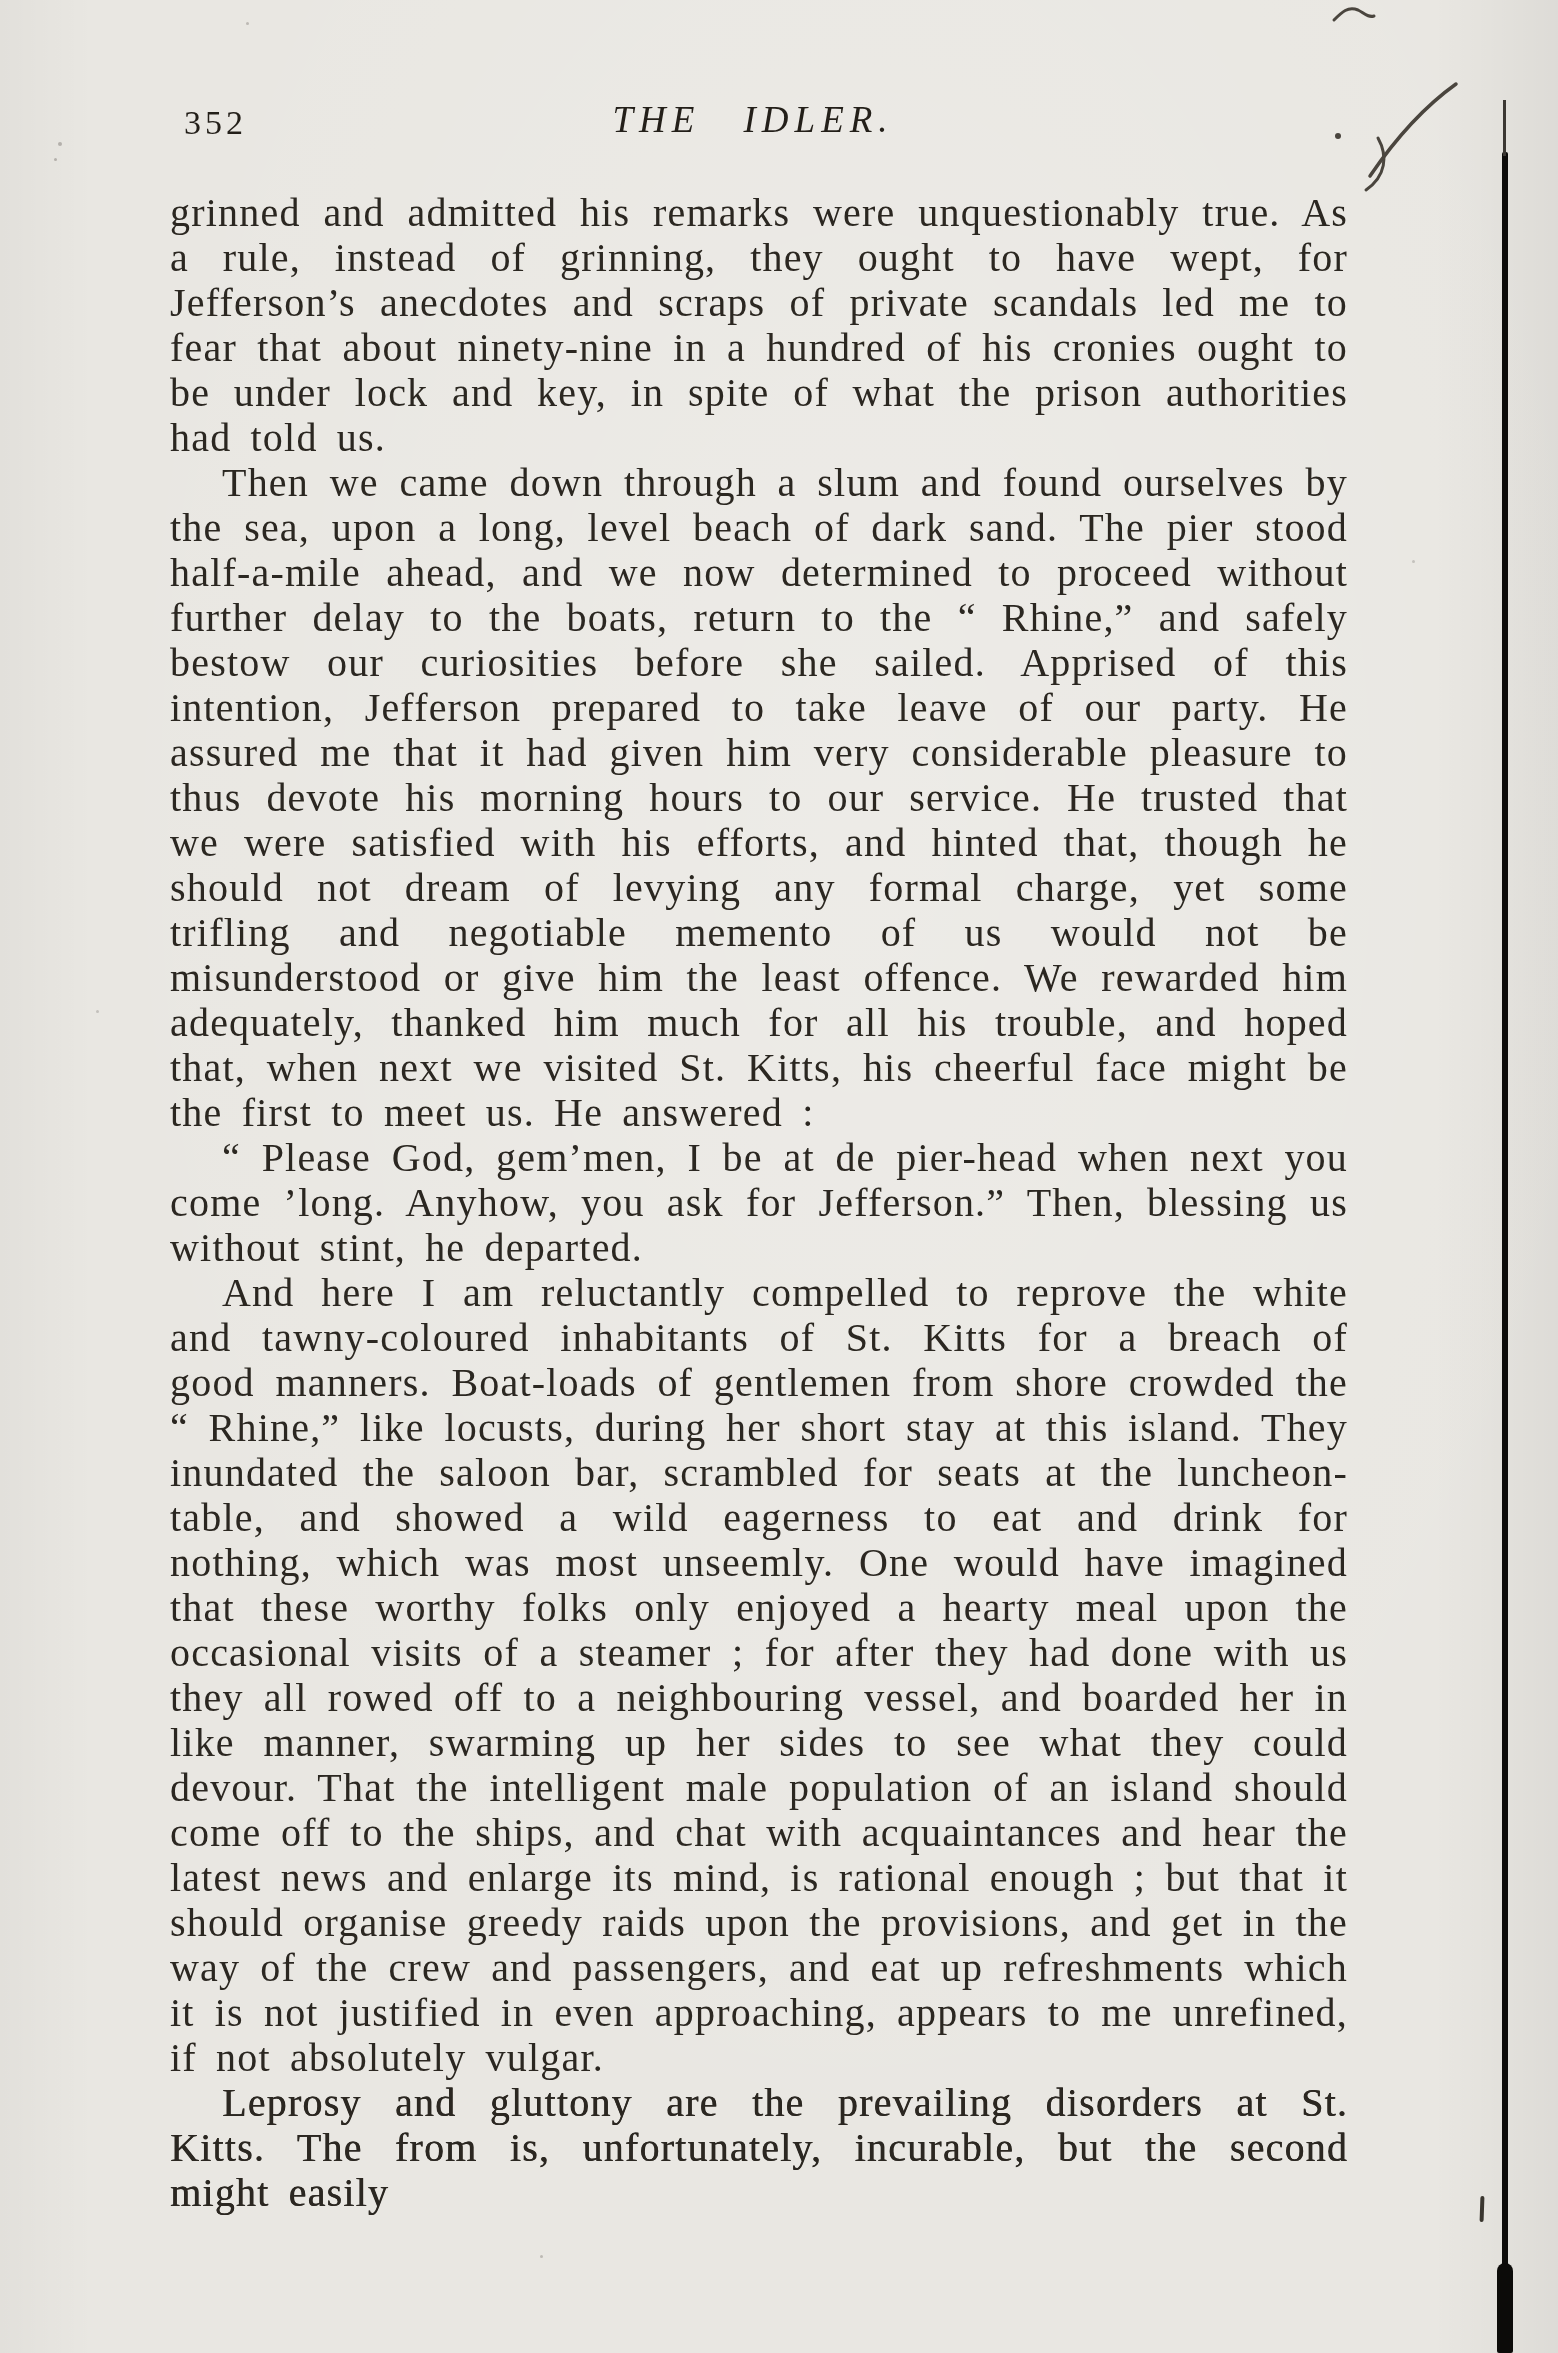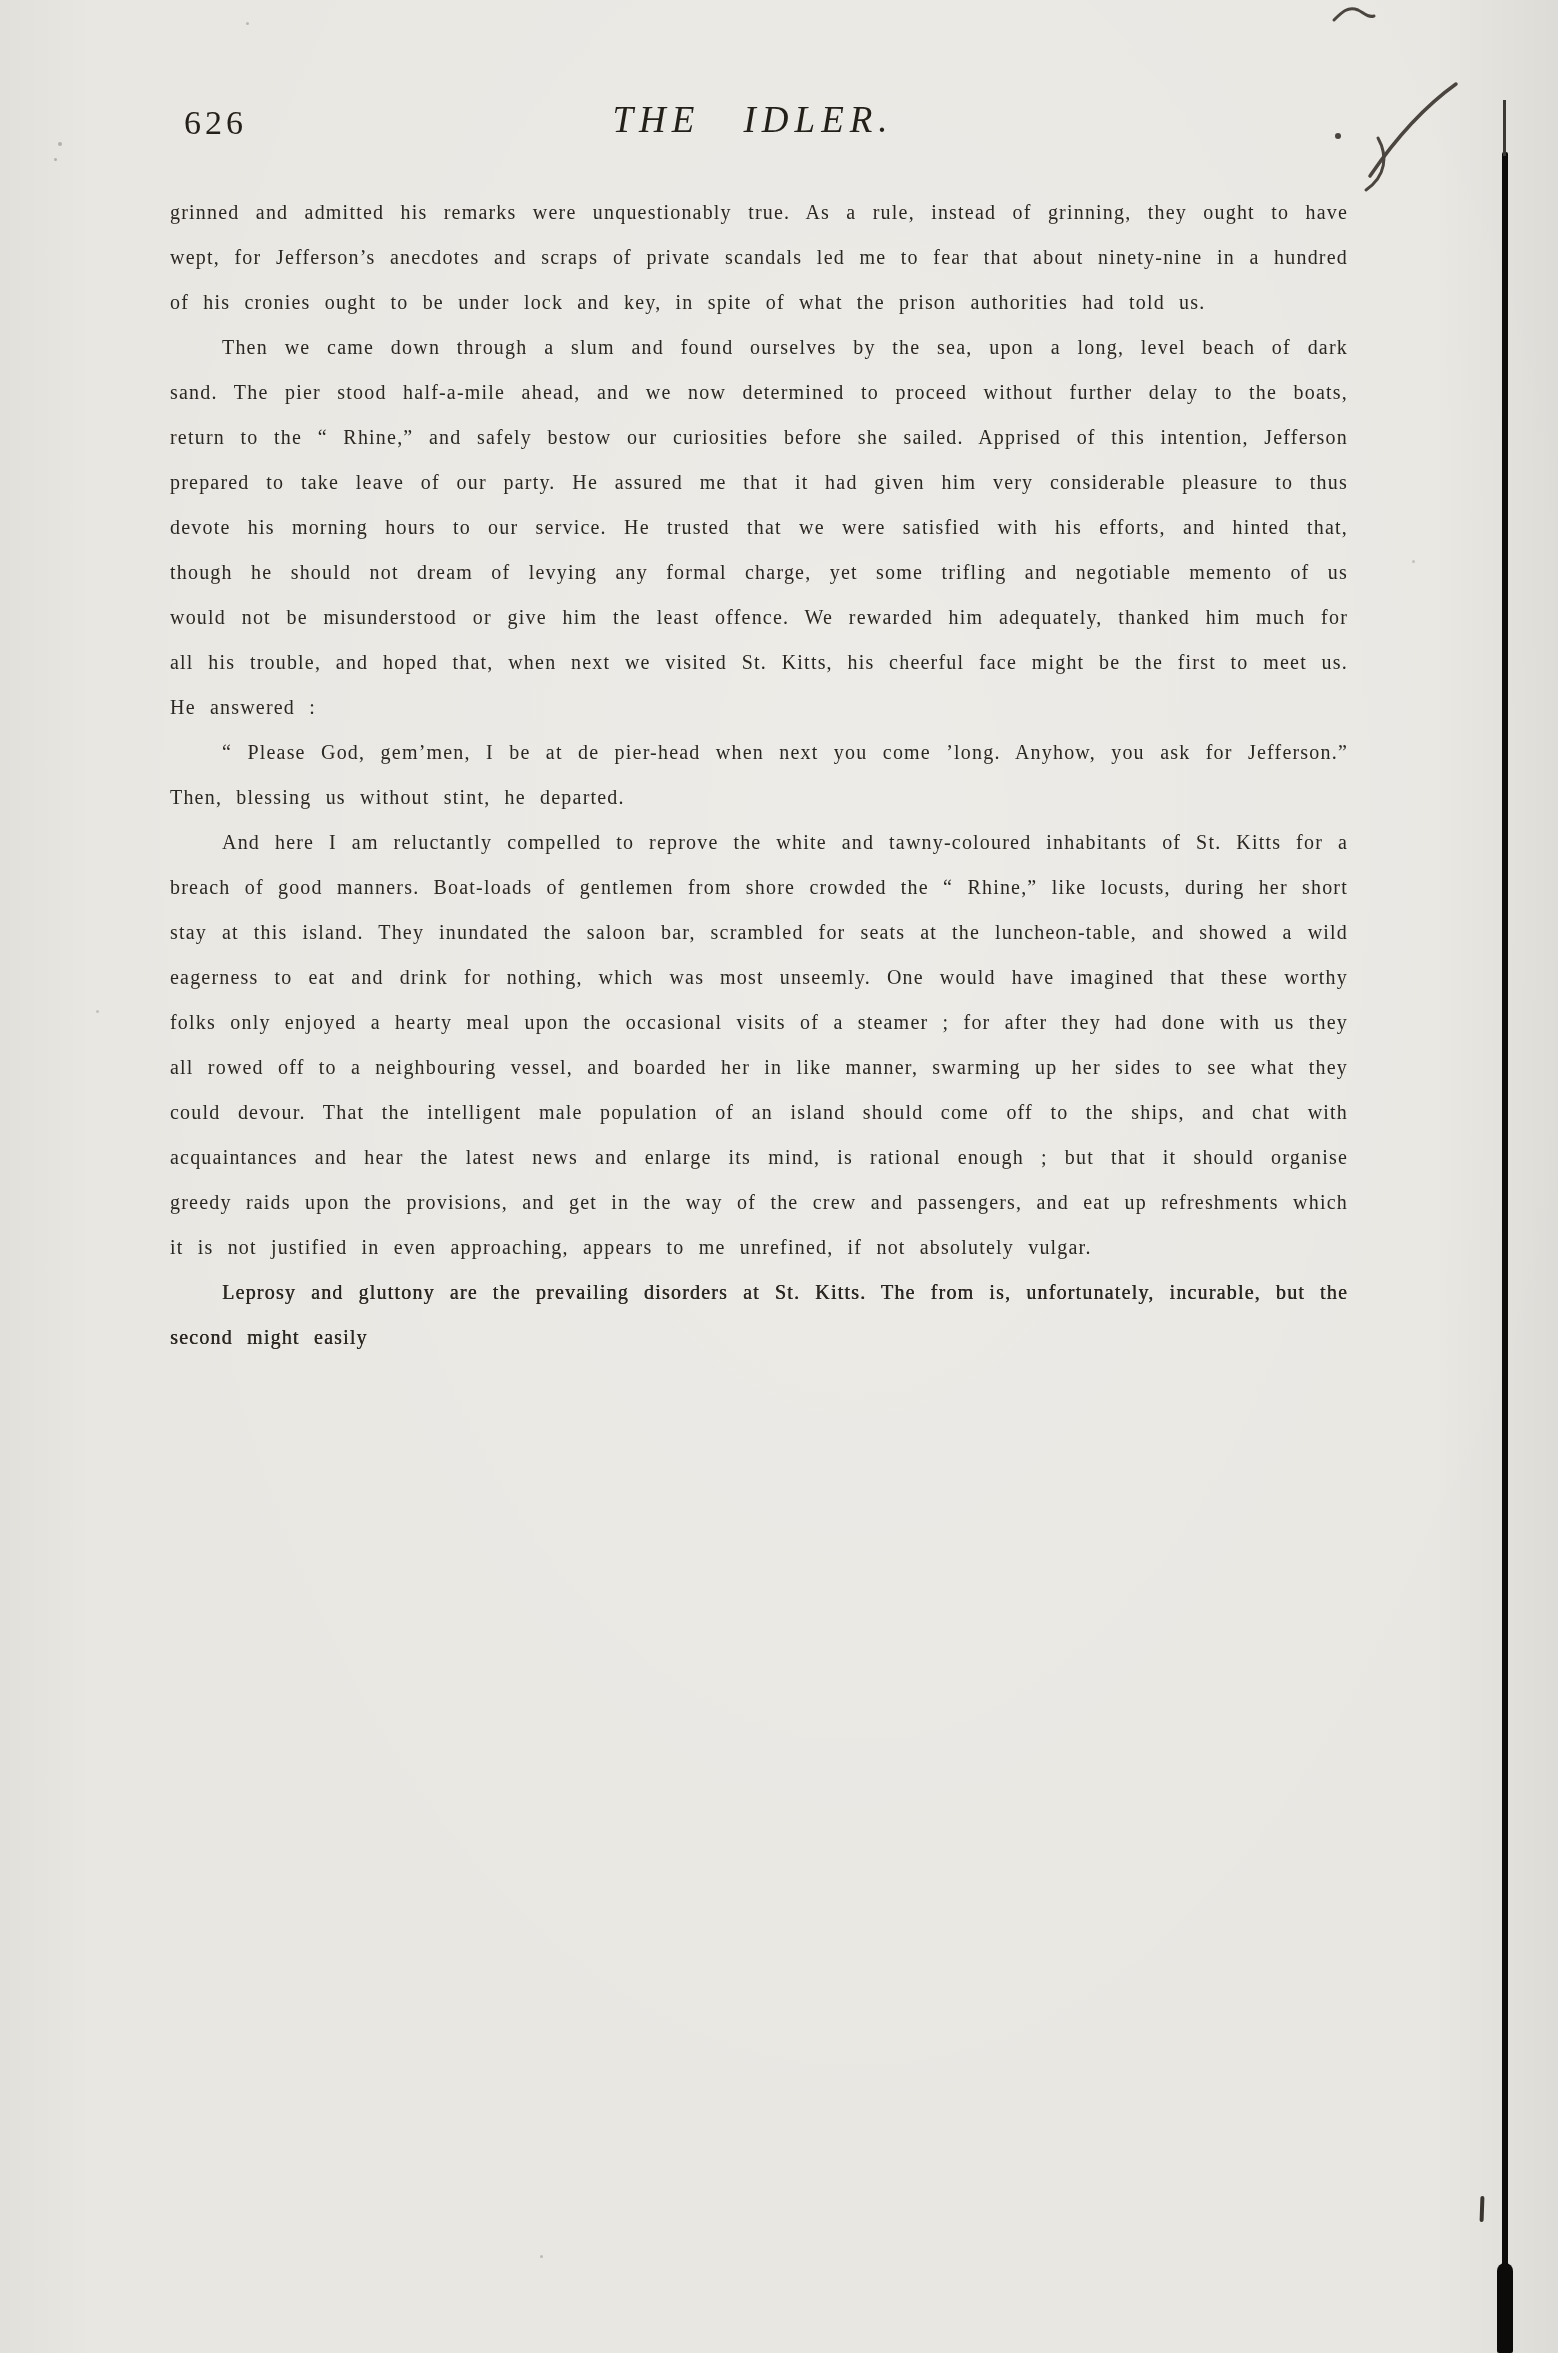--- a/index.html
+++ b/index.html
@@ -19,21 +19,21 @@
     position:absolute;left:14px;top:6px;
     font-size:34px;letter-spacing:4px;color:#231f19;
   }
   .page-title{
     position:absolute;left:0;right:12px;top:0;text-align:center;
     font-style:italic;font-size:37px;letter-spacing:6px;word-spacing:28px;
     color:#231f19;
   }
   .text-block{
     position:absolute;top:190px;left:170px;width:1178px;
-    font-size:20px;line-height:45px;
+    font-size:40px;line-height:45px;
     text-align:justify;text-justify:inter-word;
     letter-spacing:1.2px;word-spacing:8px;
     color:#2b2721;
     font-family:Liberation Serif, serif;
   }
   .text-block p{margin:0;text-indent:52px;}
   .text-block p.first{text-indent:0;}
   .text-block p.bold-ink{text-shadow:0.4px 0 0 currentColor;}
   .binding-line{
     position:absolute;top:152px;bottom:0;right:50px;width:6px;
@@ -77,21 +77,21 @@
     <path d="M6 20 C 14 12, 20 6, 30 10 C 36 13, 40 18, 46 16" fill="none" stroke="#4a453e" stroke-width="3" stroke-linecap="round"></path>
   </svg>
 
   <svg class="pen-flourish" viewBox="0 0 160 130">
     <path d="M148 6 C 120 26, 92 54, 62 98" fill="none" stroke="#4a453e" stroke-width="3.5" stroke-linecap="round"></path>
     <path d="M70 60 C 80 78, 78 98, 58 112" fill="none" stroke="#4a453e" stroke-width="3" stroke-linecap="round"></path>
     <circle cx="30" cy="58" r="3" fill="#4a453e"></circle>
   </svg>
 
   <div class="header">
-    <span class="page-number">626</span>
+    <span class="page-number">352</span>
     <span class="page-title">THE IDLER.</span>
   </div>
 
   <div class="text-block">
     <p class="first">grinned and admitted his remarks were unquestionably true.  As a rule, instead of grinning, they ought to have wept, for Jefferson’s anecdotes and scraps of private scandals led me to fear that about ninety-nine in a hundred of his cronies ought to be under lock and key, in spite of what the prison authorities had told us.</p>
     <p>Then we came down through a slum and found ourselves by the sea, upon a long, level beach of dark sand.  The pier stood half-a-mile ahead, and we now determined to proceed without further delay to the boats, return to the “ Rhine,” and safely bestow our curiosities before she sailed.  Apprised of this intention, Jefferson prepared to take leave of our party.  He assured me that it had given him very considerable pleasure to thus devote his morning hours to our service.  He trusted that we were satisfied with his efforts, and hinted that, though he should not dream of levying any formal charge, yet some trifling and negotiable memento of us would not be misunderstood or give him the least offence.  We rewarded him adequately, thanked him much for all his trouble, and hoped that, when next we visited St. Kitts, his cheerful face might be the first to meet us.  He answered :</p>
     <p>“ Please God, gem’men, I be at de pier-head when next you come ’long.  Anyhow, you ask for Jefferson.”  Then, blessing us without stint, he departed.</p>
     <p>And here I am reluctantly compelled to reprove the white and tawny-coloured inhabitants of St. Kitts for a breach of good manners.  Boat-loads of gentlemen from shore crowded the “ Rhine,” like locusts, during her short stay at this island.  They inundated the saloon bar, scrambled for seats at the luncheon-table, and showed a wild eagerness to eat and drink for nothing, which was most unseemly.  One would have imagined that these worthy folks only enjoyed a hearty meal upon the occasional visits of a steamer ;  for after they had done with us they all rowed off to a neighbouring vessel, and boarded her in like manner, swarming up her sides to see what they could devour.  That the intelligent male population of an island should come off to the ships, and chat with acquaintances and hear the latest news and enlarge its mind, is rational enough ;  but that it should organise greedy raids upon the provisions, and get in the way of the crew and passengers, and eat up refreshments which it is not justified in even approaching, appears to me unrefined, if not absolutely vulgar.</p>
     <p class="bold-ink">Leprosy and gluttony are the prevailing disorders at St. Kitts. The from is, unfortunately, incurable, but the second might easily</p>
   </div>

